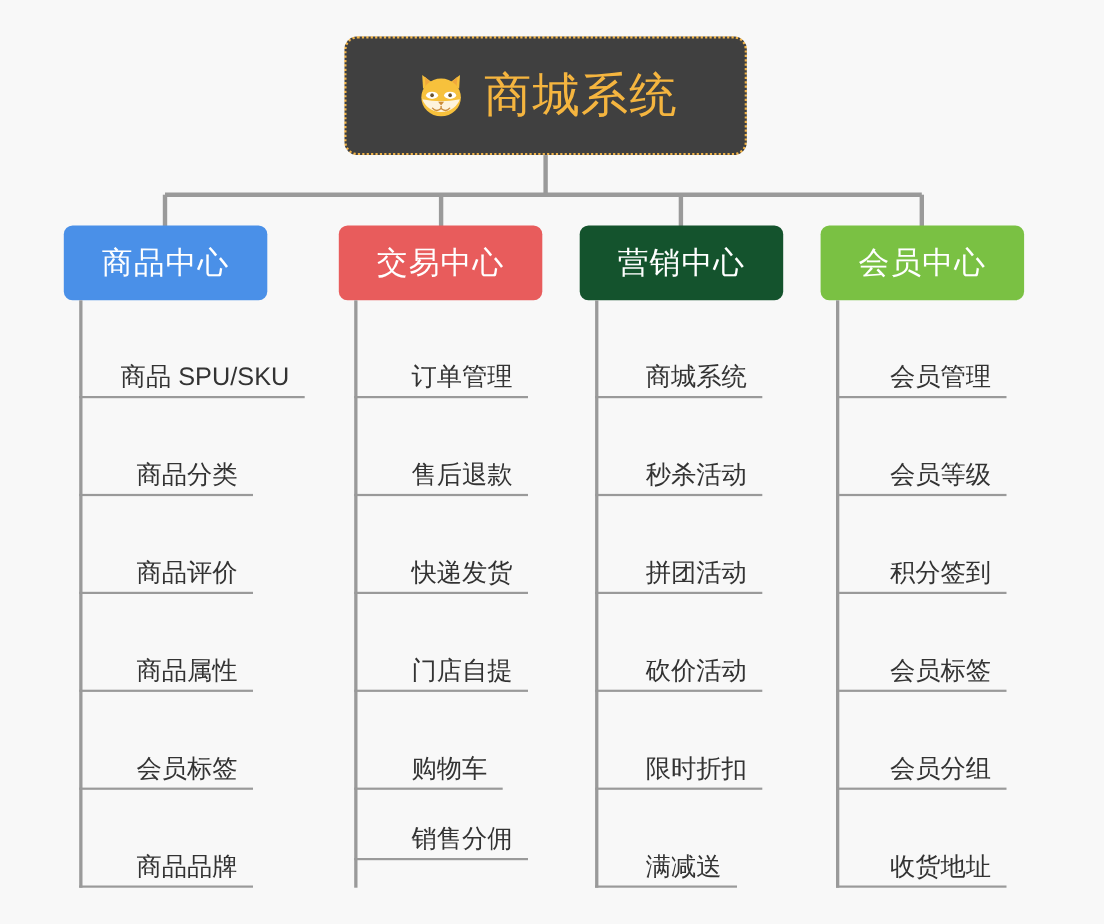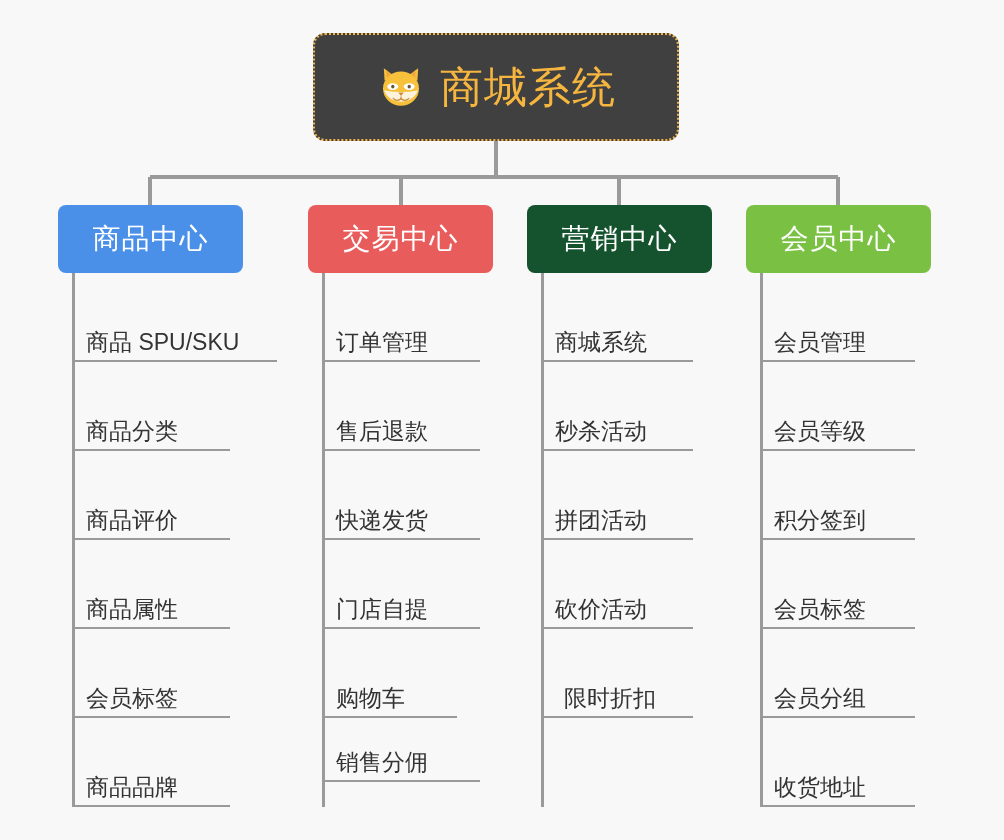--- a/index.html
+++ b/index.html
@@ -95,21 +95,21 @@
     background: #9a9a9a;
   }
   .leaf-item {
     position: absolute;
     left: 0;
     height: 89px;
     box-sizing: border-box;
     border-bottom: 2px solid #9a9a9a;
     display: flex;
     align-items: flex-end;
-    justify-content: flex-start;
+    justify-content: flex-end;
     padding: 0 14px 5px 14px;
   }
   .leaf-label {
     font-size: 23px;
     line-height: 1.15;
     color: #333333;
     white-space: nowrap;
   }
 </style>
 </head>
@@ -213,20 +213,23 @@
     </div>
     <div class="leaf-item" style="top:178px; width:152px;">
       <span class="leaf-label">拼团活动</span>
     </div>
     <div class="leaf-item" style="top:267px; width:152px;">
       <span class="leaf-label">砍价活动</span>
     </div>
     <div class="leaf-item" style="top:356px; width:152px;padding-left:23px;">
       <span class="leaf-label">限时折扣</span>
     </div>
+    <div class="leaf-item" style="top:445px; width:129px;">
+      <span class="leaf-label">满减送</span>
+    </div>
   </div>
 
   <div class="branch" style="left:746px; width:185px; background:#7ac143;">
     <span class="branch-label">会员中心</span>
   </div>
   <div class="leaf-column" style="left:760px; width:155px; height:534px;">
     <div class="leaf-spine" style="height:534px;"></div>
     <div class="leaf-item" style="top:0px;   width:155px;">
       <span class="leaf-label">会员管理</span>
     </div>

